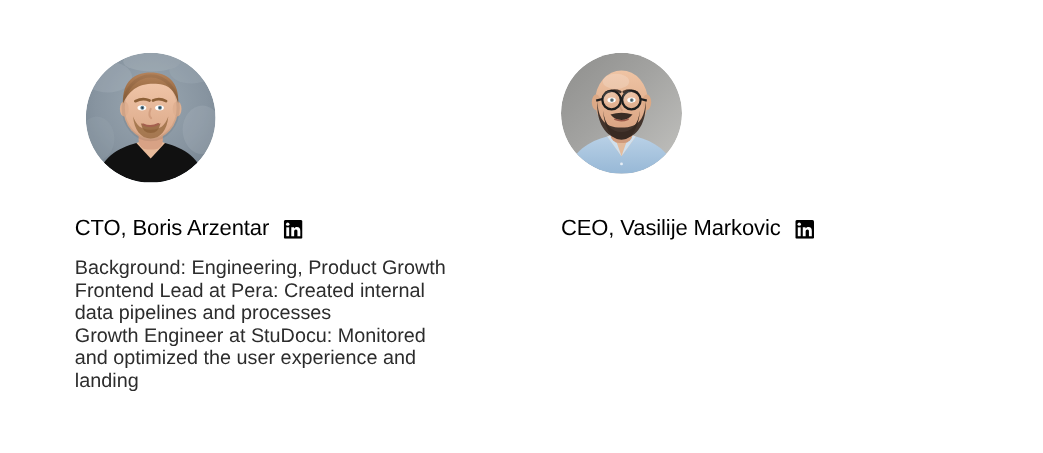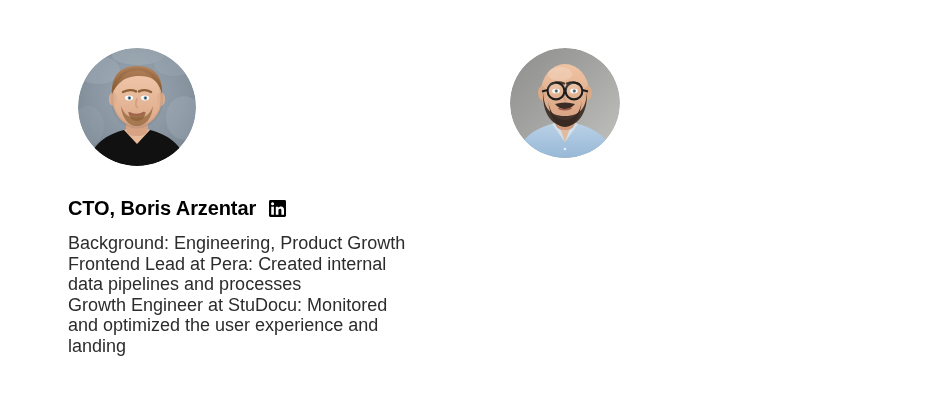--- a/index.html
+++ b/index.html
@@ -49,21 +49,21 @@
     align-items: center;
     gap: 13px;
     margin: 0;
     padding: 0;
     white-space: nowrap;
   }
   .card-left  .person-heading { margin-top: 31px; }
   .card-right .person-heading { margin-top: 39px; }
   .person-name {
     font-size: 20px;
-    font-weight: bold;
+    font-weight: normal;
     color: #000000;
     letter-spacing: -0.1px;
     line-height: 22px;
   }
   .linkedin-icon {
     display: inline-block;
     width: 17px;
     height: 17px;
     flex: 0 0 auto;
   }
@@ -239,16 +239,27 @@
             <path d="M72.4 42 L78 43.5"></path>
           </g>
           <g fill="#ffffff" opacity="0.14">
             <circle cx="44" cy="40.5" r="6"></circle>
             <circle cx="62" cy="40.5" r="6"></circle>
           </g>
         </g>
       </svg>
     </div>
 
+    <div class="person-heading">
+      <span class="person-name">CEO, Vasilije Markovic</span>
+      <a class="linkedin-icon" href="#" aria-label="LinkedIn">
+        <svg viewBox="0 0 24 24" width="17" height="17" xmlns="http://www.w3.org/2000/svg">
+          <rect width="24" height="24" rx="2" fill="#000000"></rect>
+          <rect x="3.2" y="9.4" width="3.7" height="11.4" fill="#ffffff"></rect>
+          <circle cx="5.05" cy="5.3" r="2.2" fill="#ffffff"></circle>
+          <path d="M9.6 9.4 h3.55 v1.6 c0.6 -1.1 2 -1.95 3.75 -1.95 c3.1 0 4.3 1.9 4.3 5.1 v6.65 h-3.7 v-6.0 c0 -1.6 -0.6 -2.5 -1.95 -2.5 c-1.45 0 -2.25 1 -2.25 2.6 v5.9 h-3.7 z" fill="#ffffff"></path>
+        </svg>
+      </a>
+    </div>
 
   </div>
 
 </div>
 
 </body></html>

